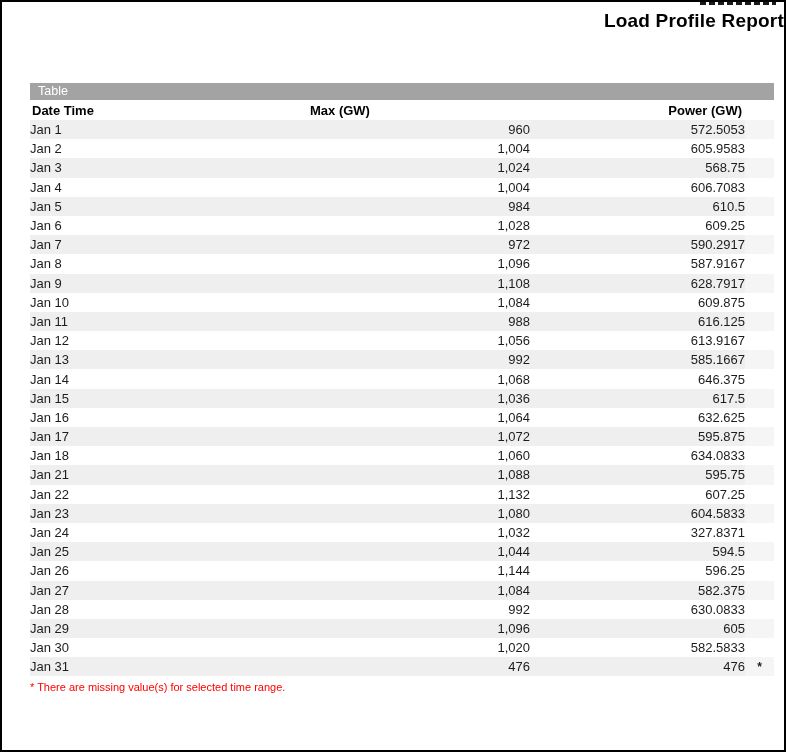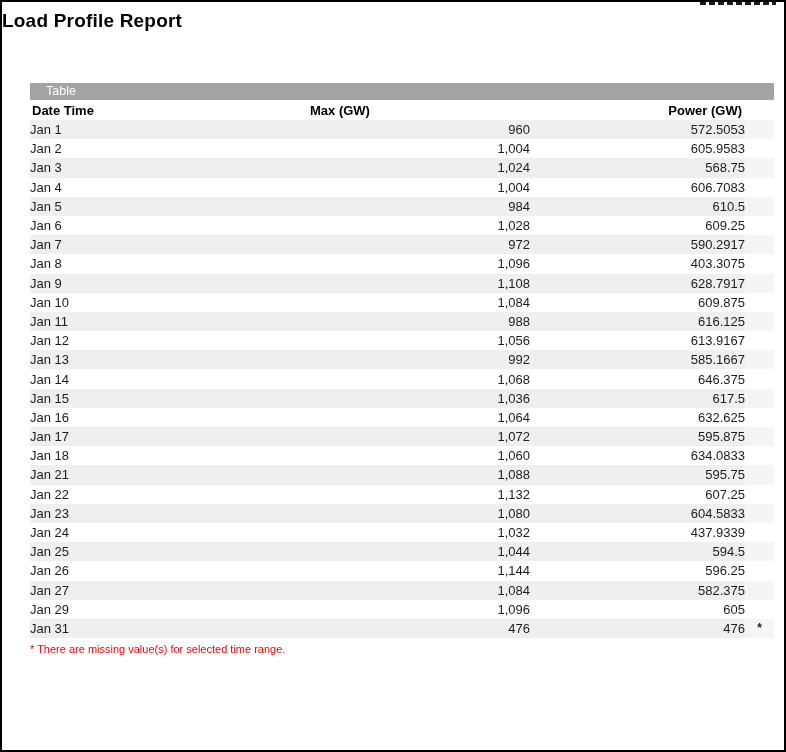--- a/index.html
+++ b/index.html
@@ -18,39 +18,39 @@
   .clip-fragment {
     position: absolute;
     top: 0;
     left: 698px;
     width: 76px;
     height: 3px;
     background: repeating-linear-gradient(90deg, #1a1a1a 0 6px, transparent 6px 9px);
   }
   .report-title {
     margin-top: 8px;
-    text-align: left;
+    text-align: right;
     font-size: 19px;
     font-weight: bold;
     color: #000000;
     letter-spacing: 0.2px;
   }
   .table-wrap {
     position: absolute;
     left: 28px;
     top: 81px;
     width: 744px;
   }
   .section-bar {
     height: 17px;
     line-height: 17px;
     background: #a3a3a3;
     color: #ffffff;
     font-size: 12.5px;
-    padding-left: 16px;
+    padding-left: 8px;
   }
   table.report {
     width: 744px;
     border-collapse: collapse;
     table-layout: fixed;
     font-size: 13px;
   }
   col.c-date   { width: 280px; }
   col.c-max    { width: 220px; }
   col.c-power  { width: 215px; }
@@ -150,21 +150,21 @@
   </tr>
           <tr>
     <td class="date">Jan 7</td>
     <td class="max">972</td>
     <td class="power">590.2917</td>
     <td class="marker"></td>
   </tr>
           <tr>
     <td class="date">Jan 8</td>
     <td class="max">1,096</td>
-    <td class="power">403.3075</td>
+    <td class="power">587.9167</td>
     <td class="marker"></td>
   </tr>
           <tr>
     <td class="date">Jan 9</td>
     <td class="max">1,108</td>
     <td class="power">628.7917</td>
     <td class="marker"></td>
   </tr>
           <tr>
     <td class="date">Jan 10</td>
@@ -234,21 +234,21 @@
   </tr>
           <tr>
     <td class="date">Jan 23</td>
     <td class="max">1,080</td>
     <td class="power">604.5833</td>
     <td class="marker"></td>
   </tr>
           <tr>
     <td class="date">Jan 24</td>
     <td class="max">1,032</td>
-    <td class="power">437.9339</td>
+    <td class="power">327.8371</td>
     <td class="marker"></td>
   </tr>
           <tr>
     <td class="date">Jan 25</td>
     <td class="max">1,044</td>
     <td class="power">594.5</td>
     <td class="marker"></td>
   </tr>
           <tr>
     <td class="date">Jan 26</td>
@@ -256,23 +256,35 @@
     <td class="power">596.25</td>
     <td class="marker"></td>
   </tr>
           <tr>
     <td class="date">Jan 27</td>
     <td class="max">1,084</td>
     <td class="power">582.375</td>
     <td class="marker"></td>
   </tr>
           <tr>
+    <td class="date">Jan 28</td>
+    <td class="max">992</td>
+    <td class="power">630.0833</td>
+    <td class="marker"></td>
+  </tr>
+          <tr>
     <td class="date">Jan 29</td>
     <td class="max">1,096</td>
     <td class="power">605</td>
+    <td class="marker"></td>
+  </tr>
+          <tr>
+    <td class="date">Jan 30</td>
+    <td class="max">1,020</td>
+    <td class="power">582.5833</td>
     <td class="marker"></td>
   </tr>
           <tr>
     <td class="date">Jan 31</td>
     <td class="max">476</td>
     <td class="power">476</td>
     <td class="marker">*</td>
   </tr>
         </tbody>
     </table>

